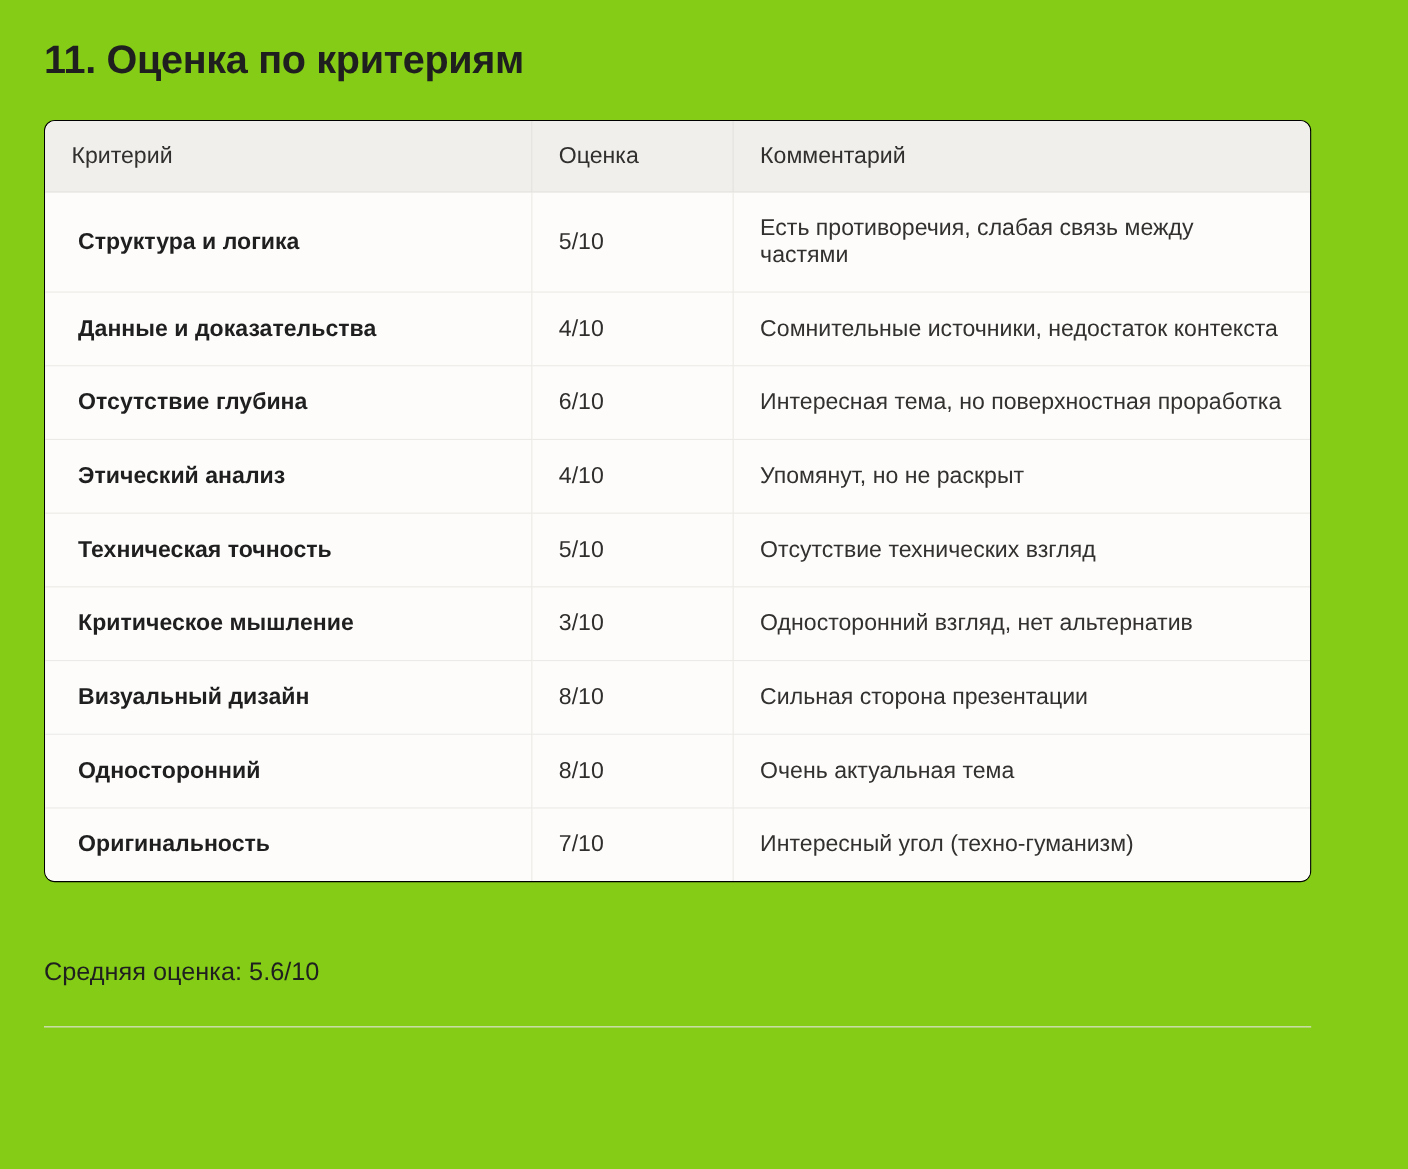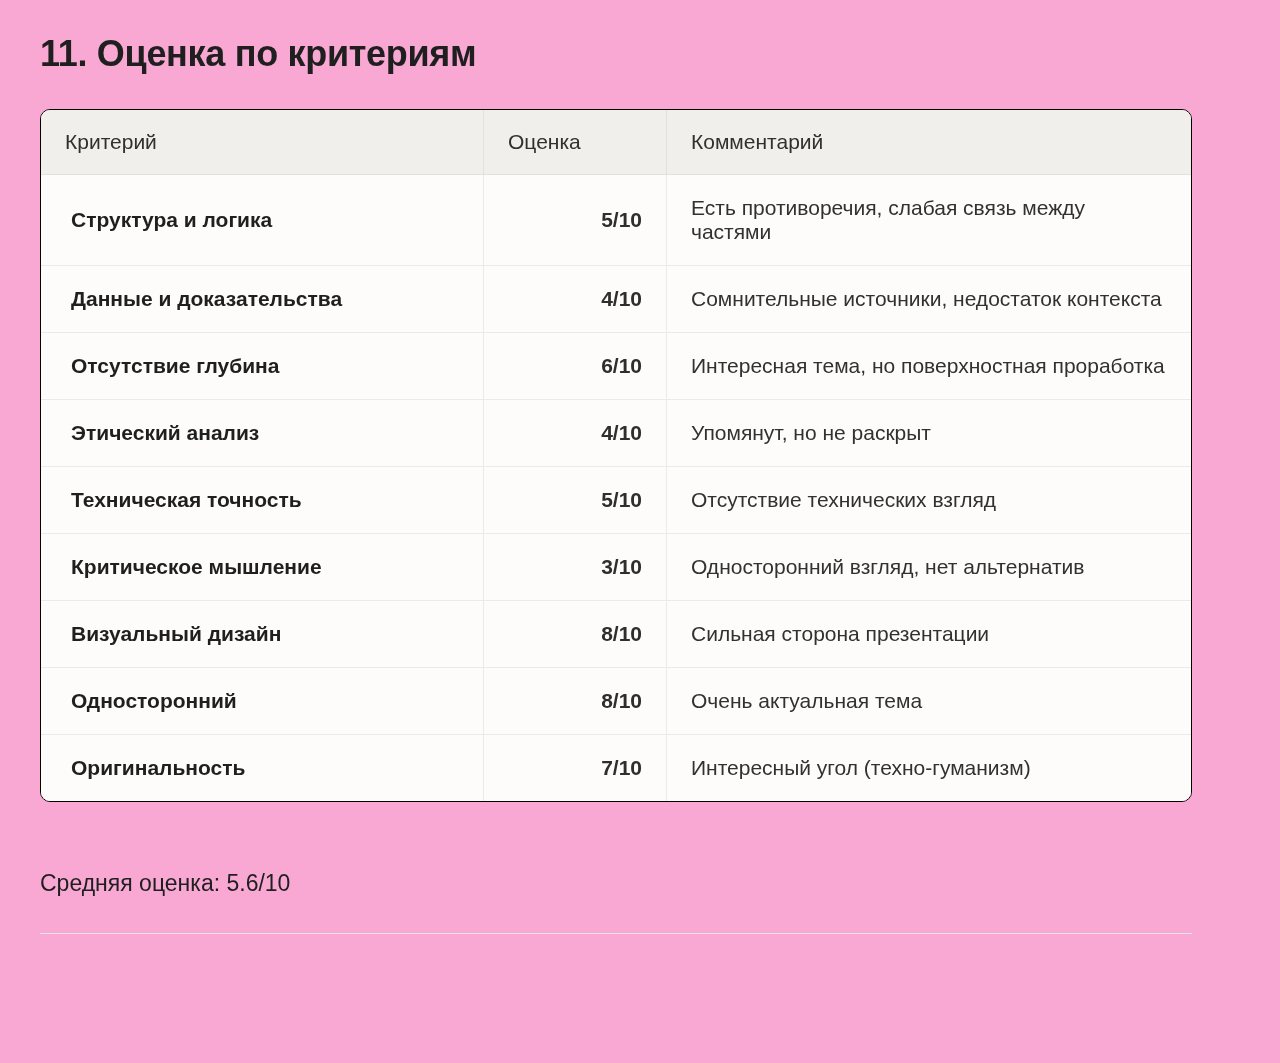--- a/index.html
+++ b/index.html
@@ -10,21 +10,21 @@
     min-height: 1063px;
     font-family: "Liberation Sans", sans-serif;
     -webkit-font-smoothing: antialiased;
   }
 
   .page {
     width: 1280px;
     min-height: 1063px;
     box-sizing: border-box;
     padding: 24px 40px 0 40px;
-    background: #f9a8d4;
+    background: #84cc16;
     position: relative;
   }
 
   .page-title {
     font-size: 36px;
     font-weight: bold;
     color: #1f1f1f;
     letter-spacing: -0.3px;
     margin: 8px 0 34px 0;
     line-height: 1.2;
@@ -73,22 +73,22 @@
     border-bottom: none;
   }
 
   table.criteria tbody td.cell-criterion {
     font-weight: bold;
     padding-left: 30px;
     color: #1f1f1f;
   }
 
   table.criteria tbody td.cell-score {
-    text-align: right;
-    font-weight: bold;
+    text-align: left;
+    font-weight: normal;
     color: #2f2e2c;
   }
 
   table.criteria tbody td.cell-comment {
     border-right: none;
     color: #32312f;
   }
 
   table.criteria thead th.col-criterion,
   table.criteria thead th.col-score {

